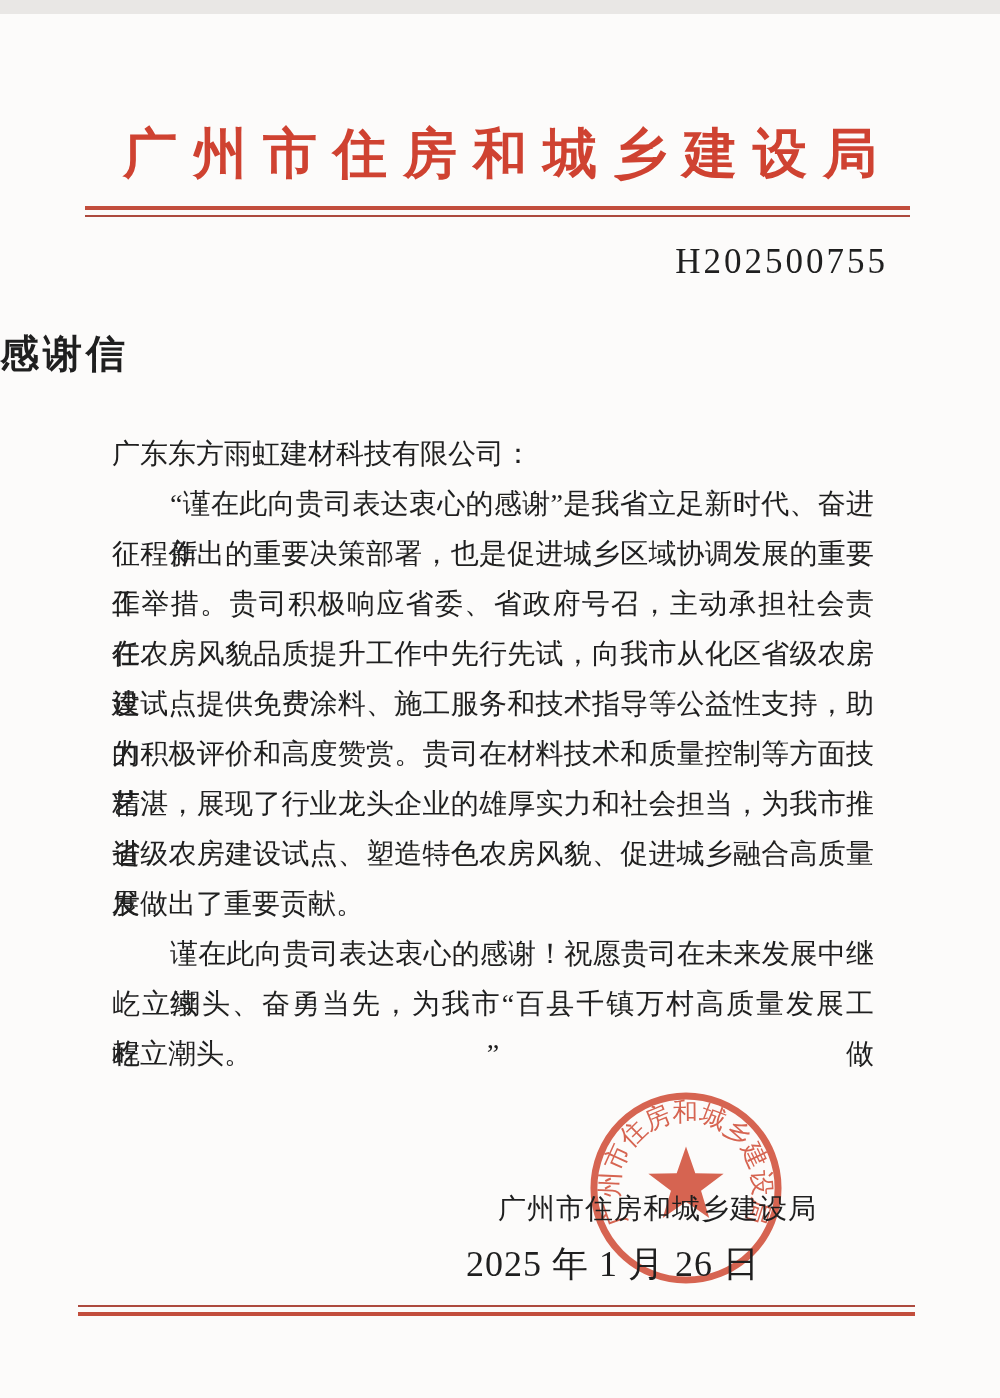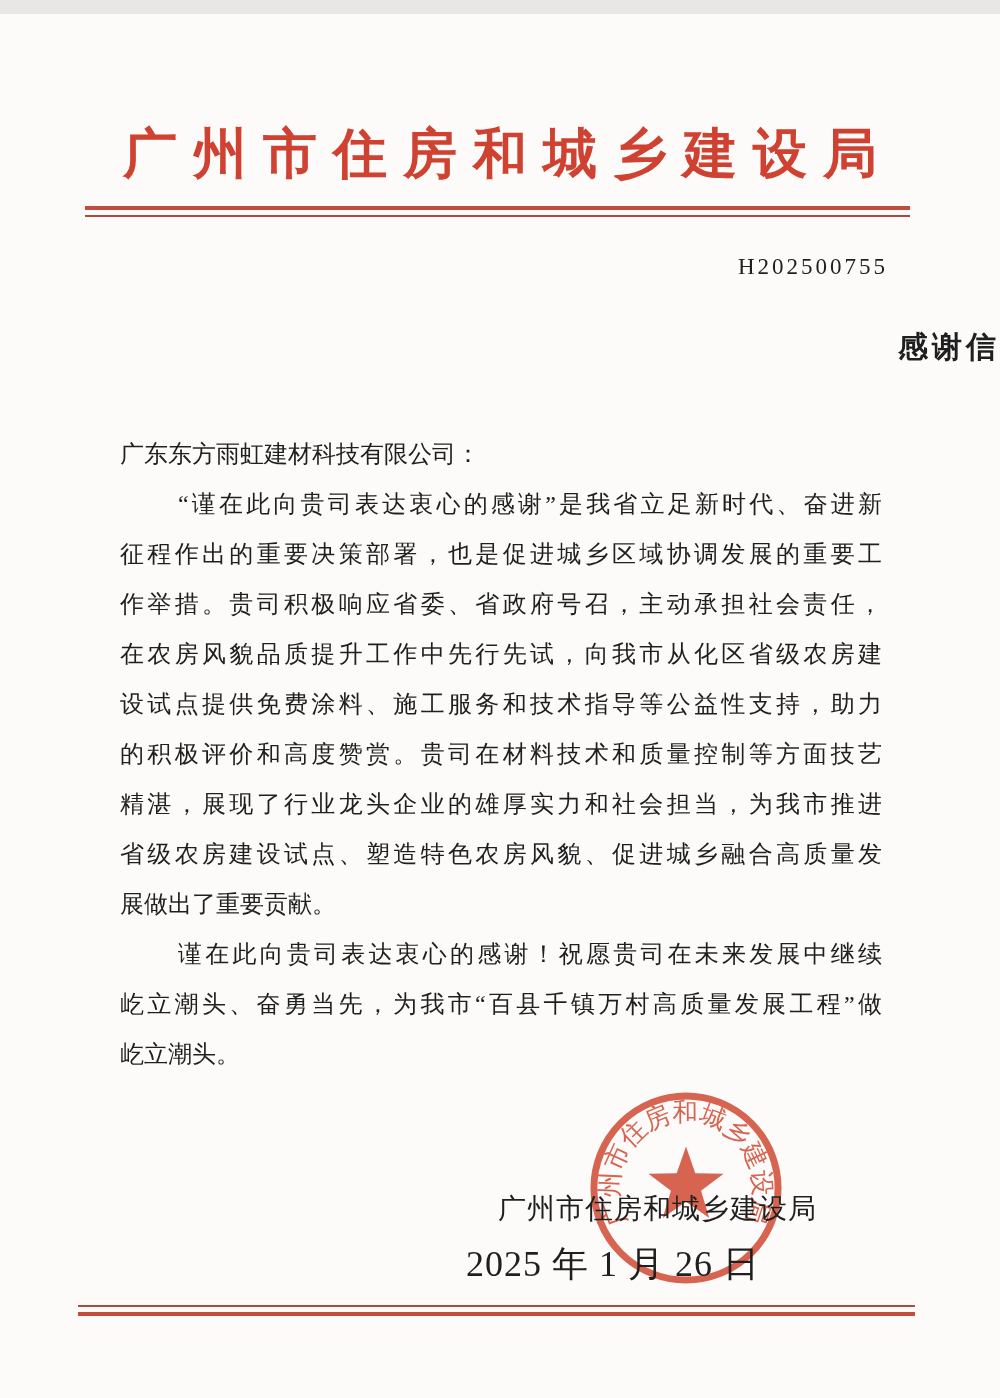--- a/index.html
+++ b/index.html
@@ -16,31 +16,31 @@
     margin:0;text-align:center;
     font-size:54px;font-weight:bold;
     color:var(--header_red,#cf4231);
     letter-spacing:16px;text-indent:16px;
     white-space:nowrap;
   }
   .rule{position:absolute;left:85px;width:825px;}
   .rule-thick{top:192px;height:4px;background:var(--rule_red,#c24d3c);}
   .rule-thin{top:201px;height:2px;background:var(--rule_red2,#b8473a);}
   .doc-number{
-    position:absolute;top:240px;right:112px;
-    font-size:23px;letter-spacing:3px;color:var(--ink,#1f1f1f);
+    position:absolute;top:228px;right:112px;
+    font-size:35px;letter-spacing:3px;color:var(--ink,#1f1f1f);
   }
   .title{
     position:absolute;top:313px;left:0;right:0;margin:0;
-    text-align:right;font-size:30px;font-weight:bold;
+    text-align:left;font-size:39px;font-weight:bold;
     letter-spacing:4px;color:var(--ink,#1f1f1f);
   }
   .body{
-    position:absolute;top:415px;left:120px;width:762px;
-    font-size:24px;line-height:50px;color:var(--ink,#1f1f1f);
+    position:absolute;top:415px;left:112px;width:762px;
+    font-size:28px;line-height:50px;color:var(--ink,#1f1f1f);
   }
   .line{height:50px;text-align:left;}
   .line.fill{text-align:justify;text-align-last:justify;}
   .line.indent{padding-left:58px;}
   .sig-org{
     position:absolute;top:1176px;right:183px;
     font-size:28px;letter-spacing:1px;color:var(--ink,#1f1f1f);
   }
   .sig-date{
     position:absolute;top:1226px;right:240px;

